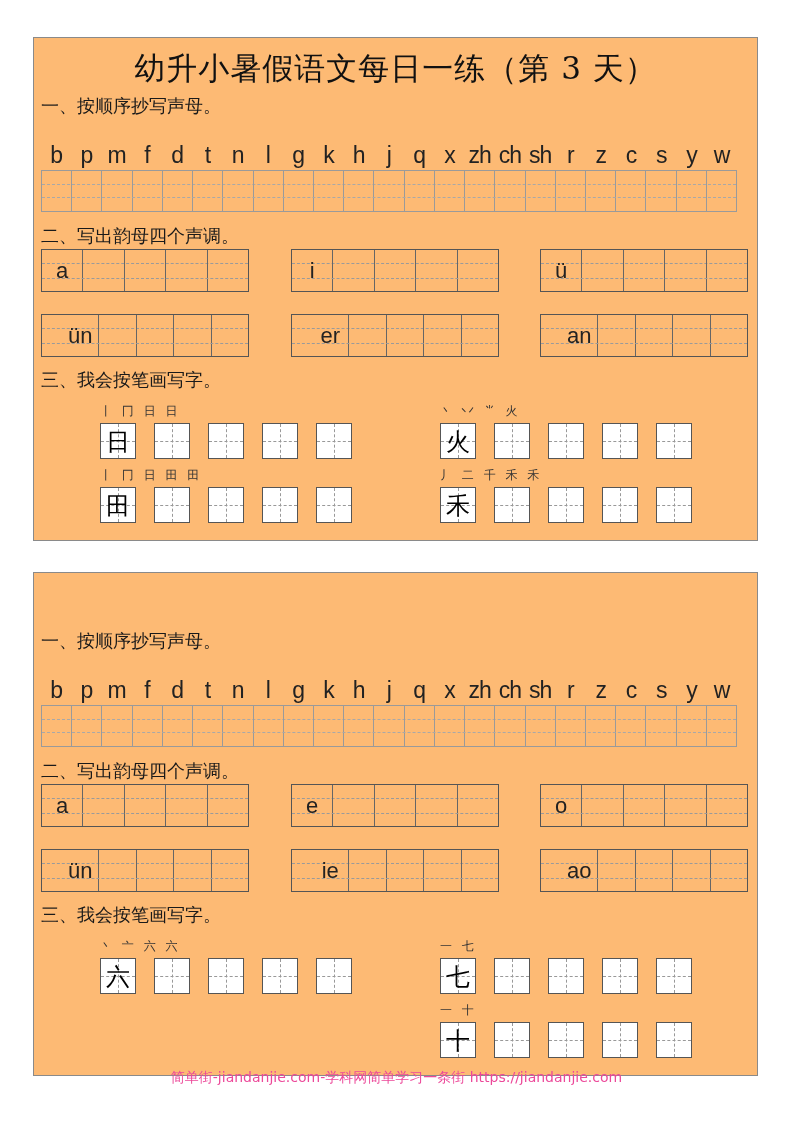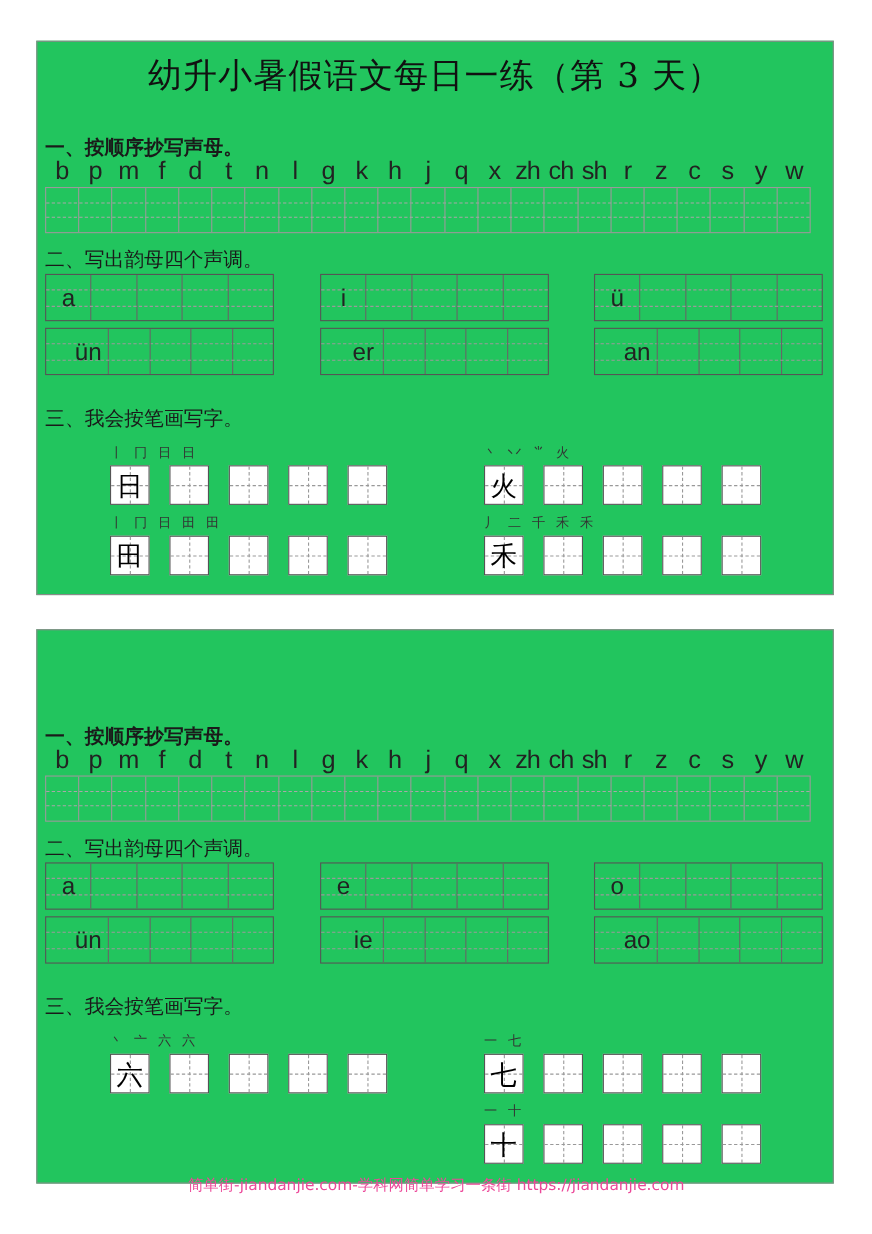--- a/index.html
+++ b/index.html
@@ -1,34 +1,34 @@
 <!DOCTYPE html>
 <html><head>
 <meta charset="utf-8">
 <style>
   * { box-sizing: border-box; margin: 0; padding: 0; }
   html, body { width: 793px; height: 1122px; background: #ffffff; overflow: hidden; }
   body { position: relative; font-family: "DejaVu Sans", sans-serif; color: #111; }
 
   .sheet {
     position: absolute; left: 33px; width: 725px; height: 504px;
-    border: 1.5px solid #8a8a8a; background: #22c55e;
+    border: 1.5px solid #8a8a8a; background: #fdba74;
   }
   .sheet.s1 { top: 37px; }
   .sheet.s2 { top: 572px; }
 
   .title {
     position: absolute; left: 0; right: 0; top: 10px; text-align: center;
     font-family: "DejaVu Serif", serif; font-size: 31px; letter-spacing: 1px; color: #111;
   }
   .sec-title {
     position: absolute; left: 7px; font-size: 18px; color: #1a1a1a;
     font-family: "DejaVu Sans", sans-serif;
   }
-  .sec1 { top: 84px; font-weight: bold; }
+  .sec1 { top: 56px; }
   .sec2 { top: 186px; text-align: center; }
   .sec3 { top: 330px; }
 
   
   .consonants { position: absolute; left: 7px; top: 101px; width: 696px; height: 32px; display: flex; }
   .consonants span {
     width: 30.26px; text-align: center; font-size: 23px; line-height: 32px;
     font-family: "Liberation Sans", sans-serif; color: #222; white-space: nowrap; letter-spacing: -1px;
   }
   .cgrid {
@@ -55,21 +55,21 @@
   .vgrid::before { top: 13px; }
   .vgrid::after { top: 28px; }
   .vlabel {
     position: absolute; left: 0; right: 0; top: 6px; text-align: center;
     font-family: "Liberation Sans", sans-serif; font-size: 22px; color: #222; z-index: 1; line-height: 30px;
   }
   .v-col1 { left: 7px; }
   .v-col2 { left: 257px; }
   .v-col3 { left: 506px; }
   .v-row1 { top: 211px; }
-  .v-row2 { top: 260px; padding-left: 20px; }
+  .v-row2 { top: 276px; padding-left: 20px; }
 
   
   .char-block { position: absolute; }
   .strokes {
     position: absolute; left: 0; top: -20px; height: 16px; font-size: 12px; color: #333;
     font-family: "DejaVu Sans", sans-serif; white-space: nowrap; letter-spacing: 3px;
   }
   .boxes { display: flex; gap: 18px; }
   .tian {
     width: 36px; height: 36px; border: 1px solid #555; position: relative; background: #fff;

